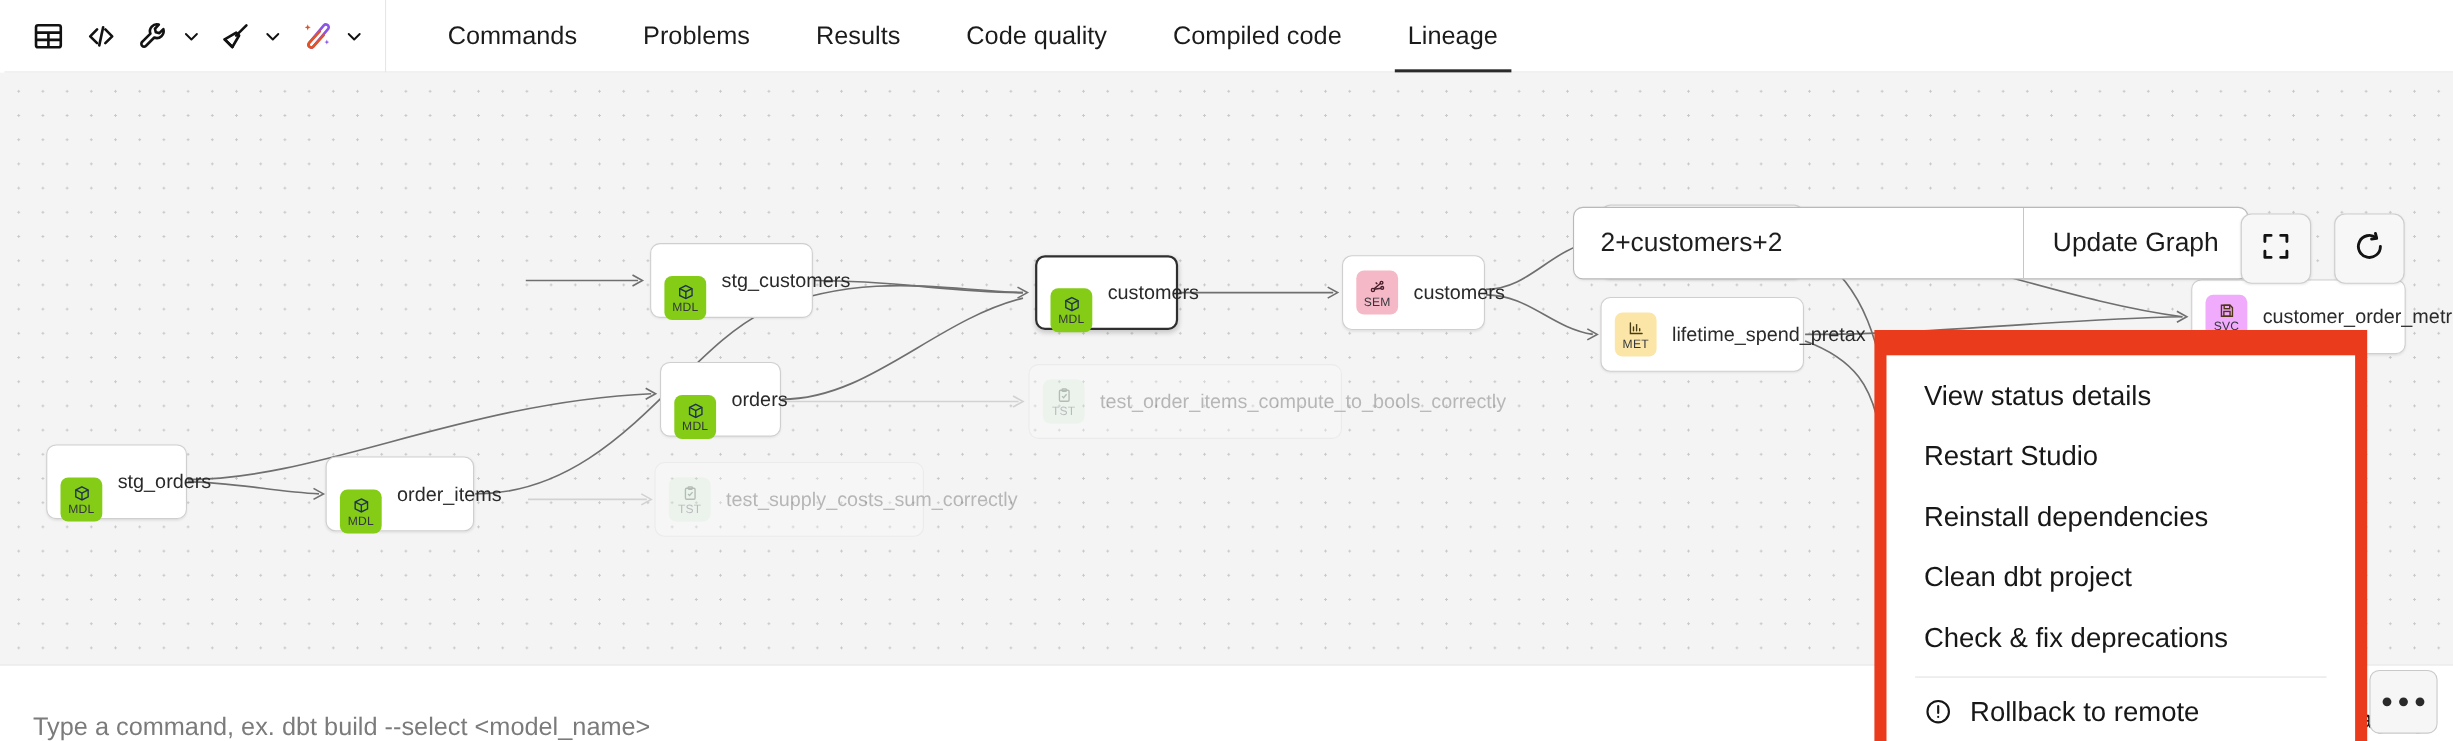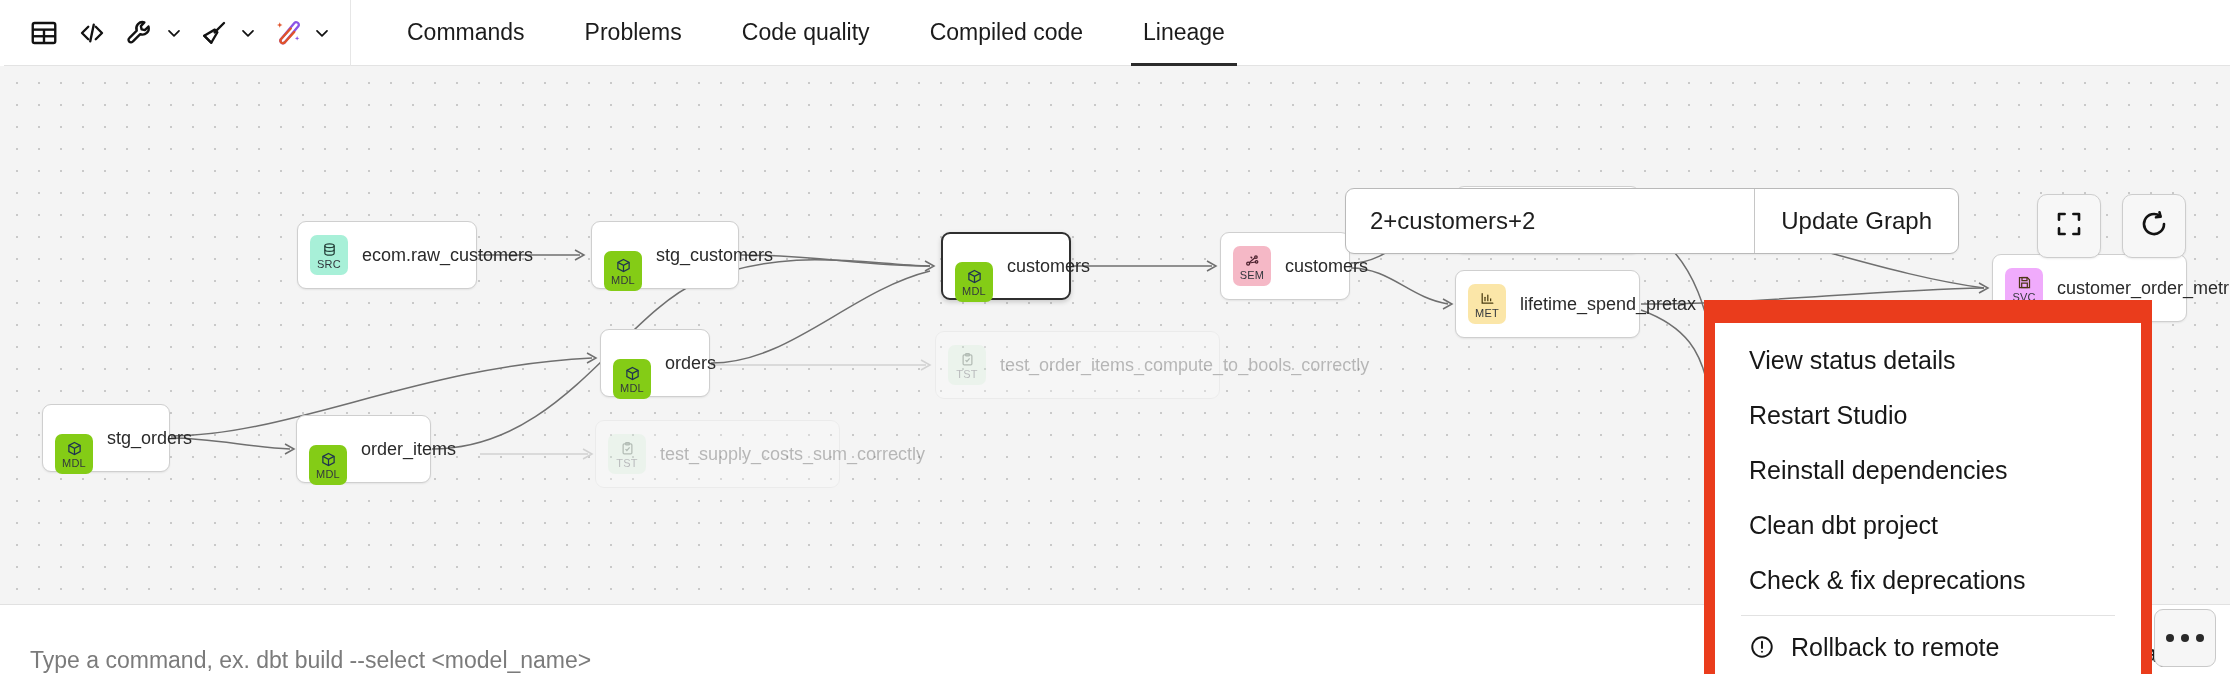--- a/index.html
+++ b/index.html
@@ -100,21 +100,21 @@
     line-height: 22px;
   }
   .node-label.two { white-space: normal; width: 185px; }
 
   svg.edges { position: absolute; left: 0; top: 0; width: 2230px; height: 538px; pointer-events: none; }
   svg.edges path { fill: none; stroke: #6f6f6f; stroke-width: 1.5; }
   svg.edges path.faint { stroke: #d2d2d2; }
 
   
   .searchbar {
-    position: absolute; left: 1345px; top: 122px;
+    position: absolute; left: 1430px; top: 122px;
     width: 614px; height: 66px;
     background: #ffffff; border: 1.5px solid #b9b9b9; border-radius: 9px;
     display: flex; align-items: stretch;
     box-shadow: 0 1px 2px rgba(0,0,0,0.06);
     z-index: 5;
   }
   .searchbar input {
     flex: 1; border: none; outline: none; background: transparent;
     font-size: 24px; color: #1e1e1e; padding: 0 24px;
     font-family: "Liberation Sans", sans-serif;
@@ -253,20 +253,23 @@
         </svg>
       </div>
     </div>
 
     <div class="tabs">
       <div class="tab">
           <span>Commands</span>
         </div>
       <div class="tab">
           <span>Problems</span>
+        </div>
+      <div class="tab">
+          <span>Results</span>
         </div>
       <div class="tab">
           <span>Code quality</span>
         </div>
       <div class="tab">
           <span>Compiled code</span>
         </div>
       <div class="tab active">
           <span>Lineage</span>
         </div>
@@ -309,33 +312,20 @@
 
       <path d="M1641,160 C1700,190 1710,260 1718,310"></path>
       <path d="M1641,244 C1690,262 1700,290 1706,312"></path>
 
       <path class="faint" d="M711,299 L926,299"></path>
       <path class="faint" d="M921,294 L930,299 L921,304"></path>
       <path class="faint" d="M480,388 L588,388"></path>
       <path class="faint" d="M583,383 L592,388 L583,393"></path>
     </svg>
 
-    <div class="node" style="left:297px;top:155px;width:180px;height:68px;">
-      <div class="badge badge-src">
-        <span class="glyph">
-          <svg width="15" height="15" viewBox="0 0 24 24" fill="none" stroke="#25403a" stroke-width="2">
-              <ellipse cx="12" cy="6" rx="7.5" ry="3"></ellipse>
-              <path d="M4.5 6v12c0 1.7 3.4 3 7.5 3s7.5-1.3 7.5-3V6"></path>
-              <path d="M4.5 12c0 1.7 3.4 3 7.5 3s7.5-1.3 7.5-3"></path>
-            </svg>
-        </span>
-        <span class="code">SRC</span>
-      </div>
-      <span class="node-label">ecom.raw_customers</span>
-    </div>
 
     <div class="node" style="left:591px;top:155px;width:148px;height:68px;">
       <div class="badge badge-mdl">
         <span class="glyph">
           <svg width="15" height="15" viewBox="0 0 24 24" fill="none" stroke="#1f3350" stroke-width="2">
               <path d="M12 2.5 21 7v10l-9 4.5L3 17V7z"></path>
               <path d="M3 7l9 4.5L21 7"></path>
               <path d="M12 11.5V21.5"></path>
             </svg>
         </span>

